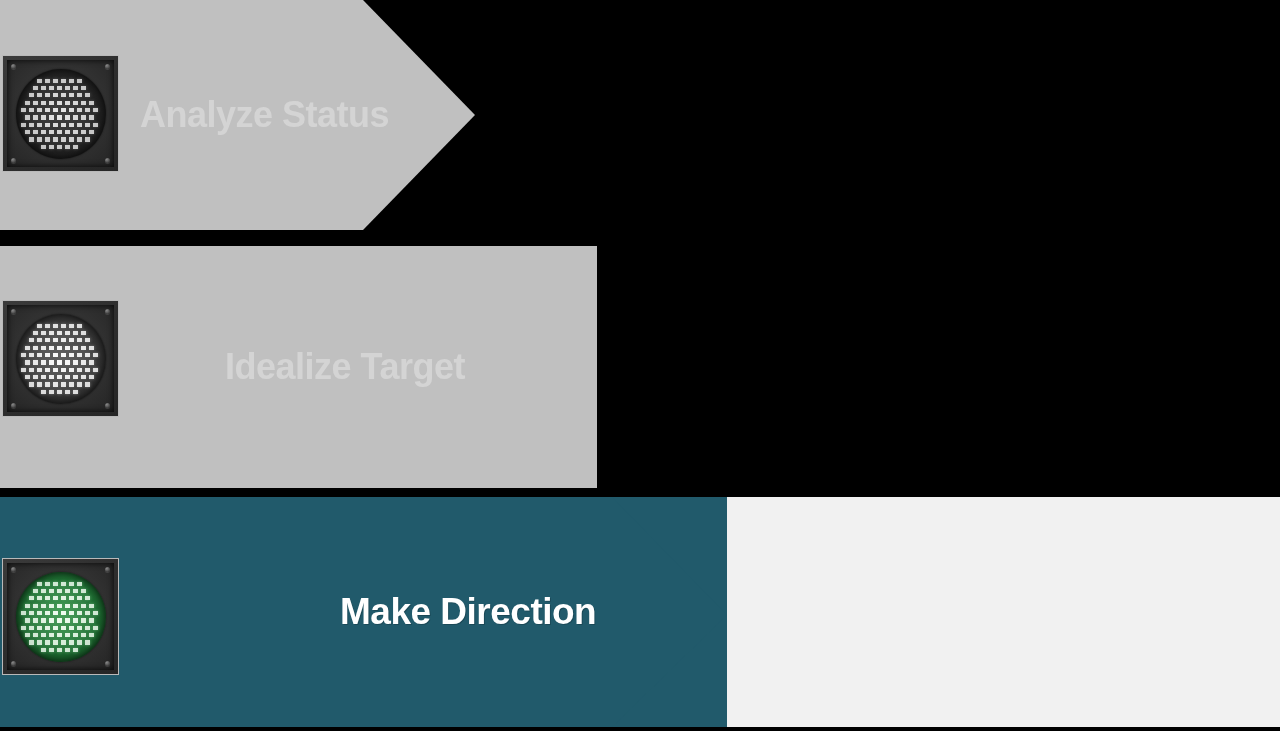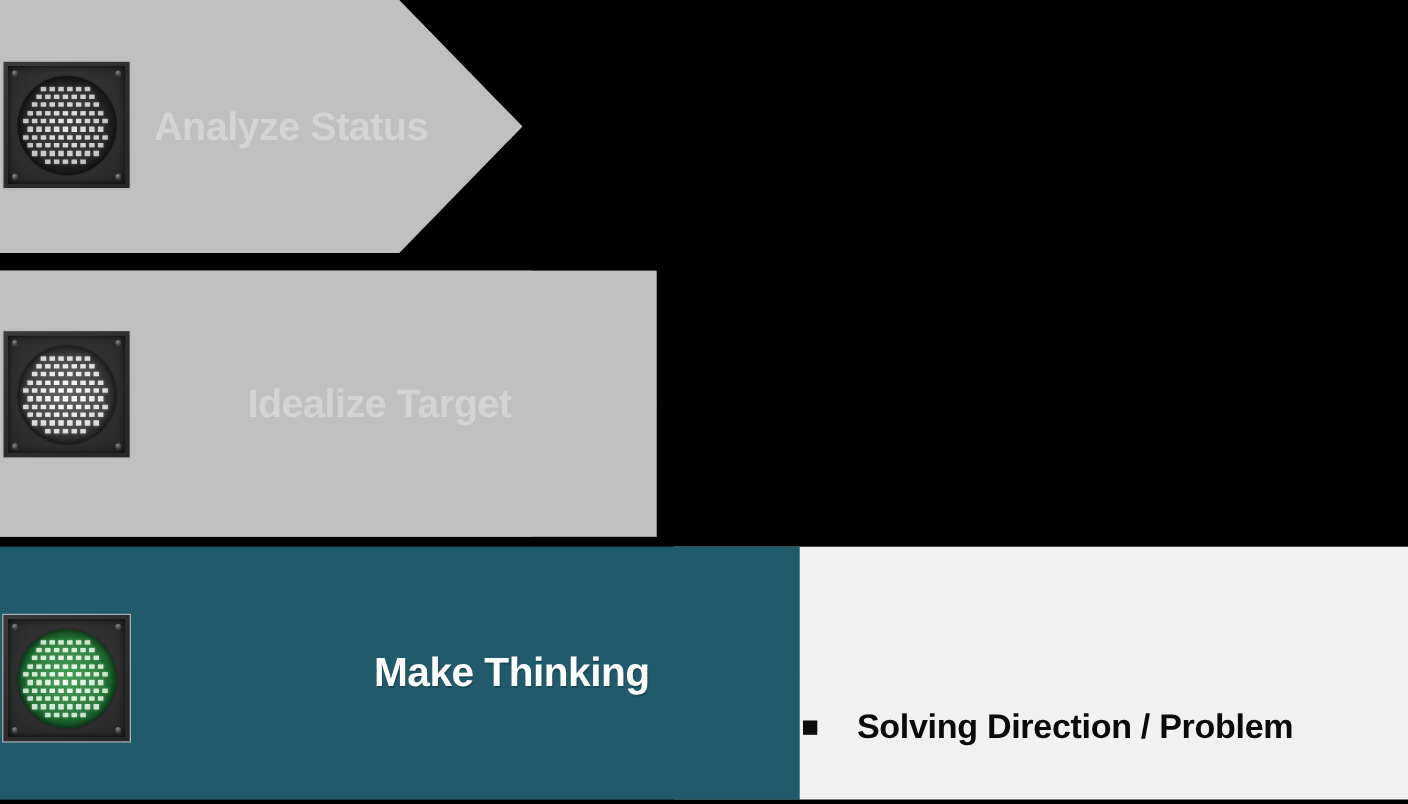--- a/index.html
+++ b/index.html
@@ -358,21 +358,21 @@
   </div>
 
   <div id="content-panel" style="left:612px; top:497px; width:668px; height:230px;">
   </div>
 
   <div class="band teal" style="top:497px; height:230px; width:727px;">
     <svg class="arrow" viewBox="0 0 727 230" preserveAspectRatio="none" style="width:727px;">
       <polygon points="0,0 612,0 727,118 612,230 0,230" fill="#215a6b"></polygon>
     </svg>
     <div class="arrow-label" style="left:340px; font-size:37px;">
-      <span>Make Thinking</span>
+      <span>Make Direction</span>
     </div>
   </div>
 
   <div class="led-panel" style="left:2px; top:558px;">
     <div class="led-inner">
       <span class="screw tl"></span>
       <span class="screw tr"></span>
       <span class="screw bl"></span>
       <span class="screw br"></span>
       <div class="led-disc green">
@@ -457,20 +457,16 @@
             <span style="position: absolute; width: 4.2px; height: 4.2px; left: 33.9px; top: 76.3px; background: rgb(242, 255, 242); opacity: 0.84; box-shadow: rgba(190, 255, 200, 0.55) 0px 0px 3.3px;"></span>
             <span style="position: absolute; width: 4.2px; height: 4.2px; left: 41.9px; top: 76.3px; background: rgb(242, 255, 242); opacity: 0.846; box-shadow: rgba(190, 255, 200, 0.55) 0px 0px 3.4px;"></span>
             <span style="position: absolute; width: 4.2px; height: 4.2px; left: 49.9px; top: 76.3px; background: rgb(242, 255, 242); opacity: 0.842; box-shadow: rgba(190, 255, 200, 0.55) 0px 0px 3.4px;"></span>
             <span style="position: absolute; width: 4.2px; height: 4.2px; left: 57.9px; top: 76.3px; background: rgb(242, 255, 242); opacity: 0.831; box-shadow: rgba(190, 255, 200, 0.55) 0px 0px 3.2px;"></span>
           </div>
       </div>
     </div>
   </div>
 
 
-  <div class="bullet-row" style="left:730px; top:642px; height:38px;">
-    <span class="bullet-mark"></span>
-    <span class="bullet-text">Solving Direction / Problem</span>
-  </div>
 
   <div class="bottom-strip" style="top:727px; height:4px;"></div>
 
 </div>
 
 </body></html>

